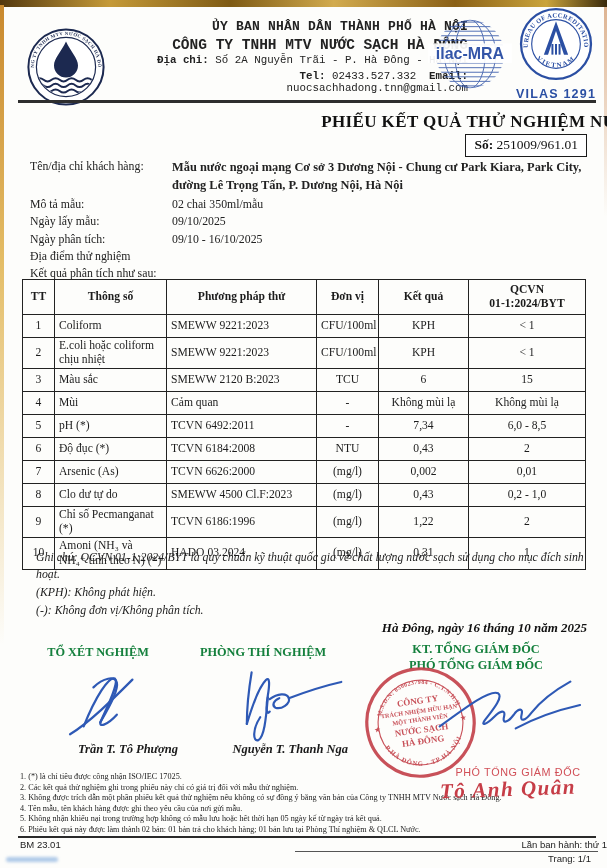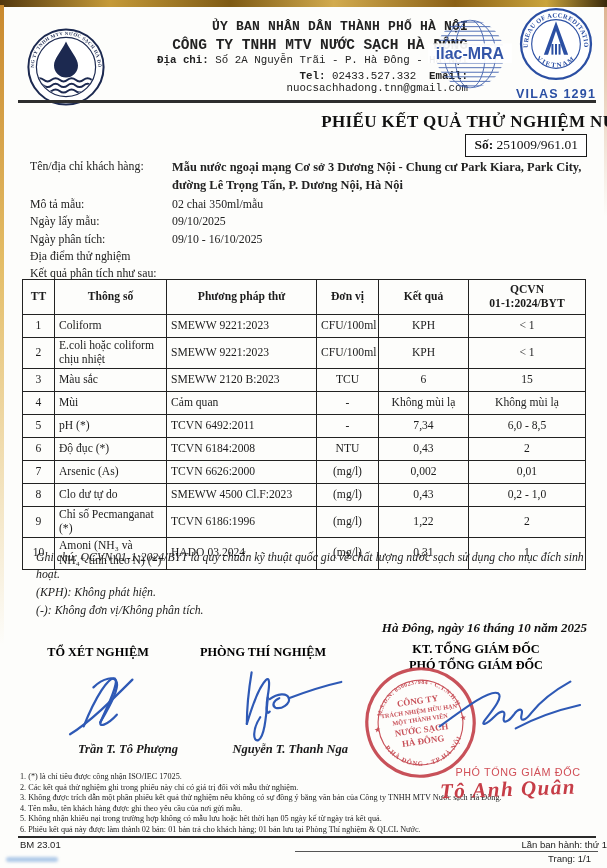--- a/index.html
+++ b/index.html
@@ -49,21 +49,21 @@
   table.results{border:1.5px solid #111;}
   table.results th{font-weight:bold;text-align:center;padding:3px 2px;line-height:1.2;}
   .th-qcvn{white-space:pre-line;}
   table.results td{height:20px;line-height:1.22;text-align:center;}
   table.results td.c1,table.results td.c2{text-align:left;}
   
   .notes{top:549px;left:36px;width:562px;font-style:italic;font-size:11.8px;line-height:1.4;color:#1d1d1d;}
   .notes div{margin-bottom:1.5px;}
   .date-line{top:620px;right:20px;font-size:13px;font-weight:bold;font-style:italic;color:#111;}
   
-  .sig-title{font-size:12.3px;font-weight:bold;text-align:center;color:#000000;line-height:16px;}
+  .sig-title{font-size:12.3px;font-weight:bold;text-align:center;color:#15803d;line-height:16px;}
   .st1{top:644px;left:18px;width:160px;}
   .st2{top:644px;left:178px;width:170px;}
   .st3{top:641px;left:352px;width:248px;}
   .sig-name{font-size:12.5px;font-style:italic;font-weight:bold;text-align:right;color:#1a1a1a;}
   .sn1{top:742px;left:18px;width:160px;}
   .sn2{top:742px;left:178px;width:170px;}
   .sig-svg{pointer-events:none;}
   .sig1{top:664px;left:55px;}
   .sig2{top:658px;left:223px;}
   .sig3{top:666px;left:420px;z-index:6;}

